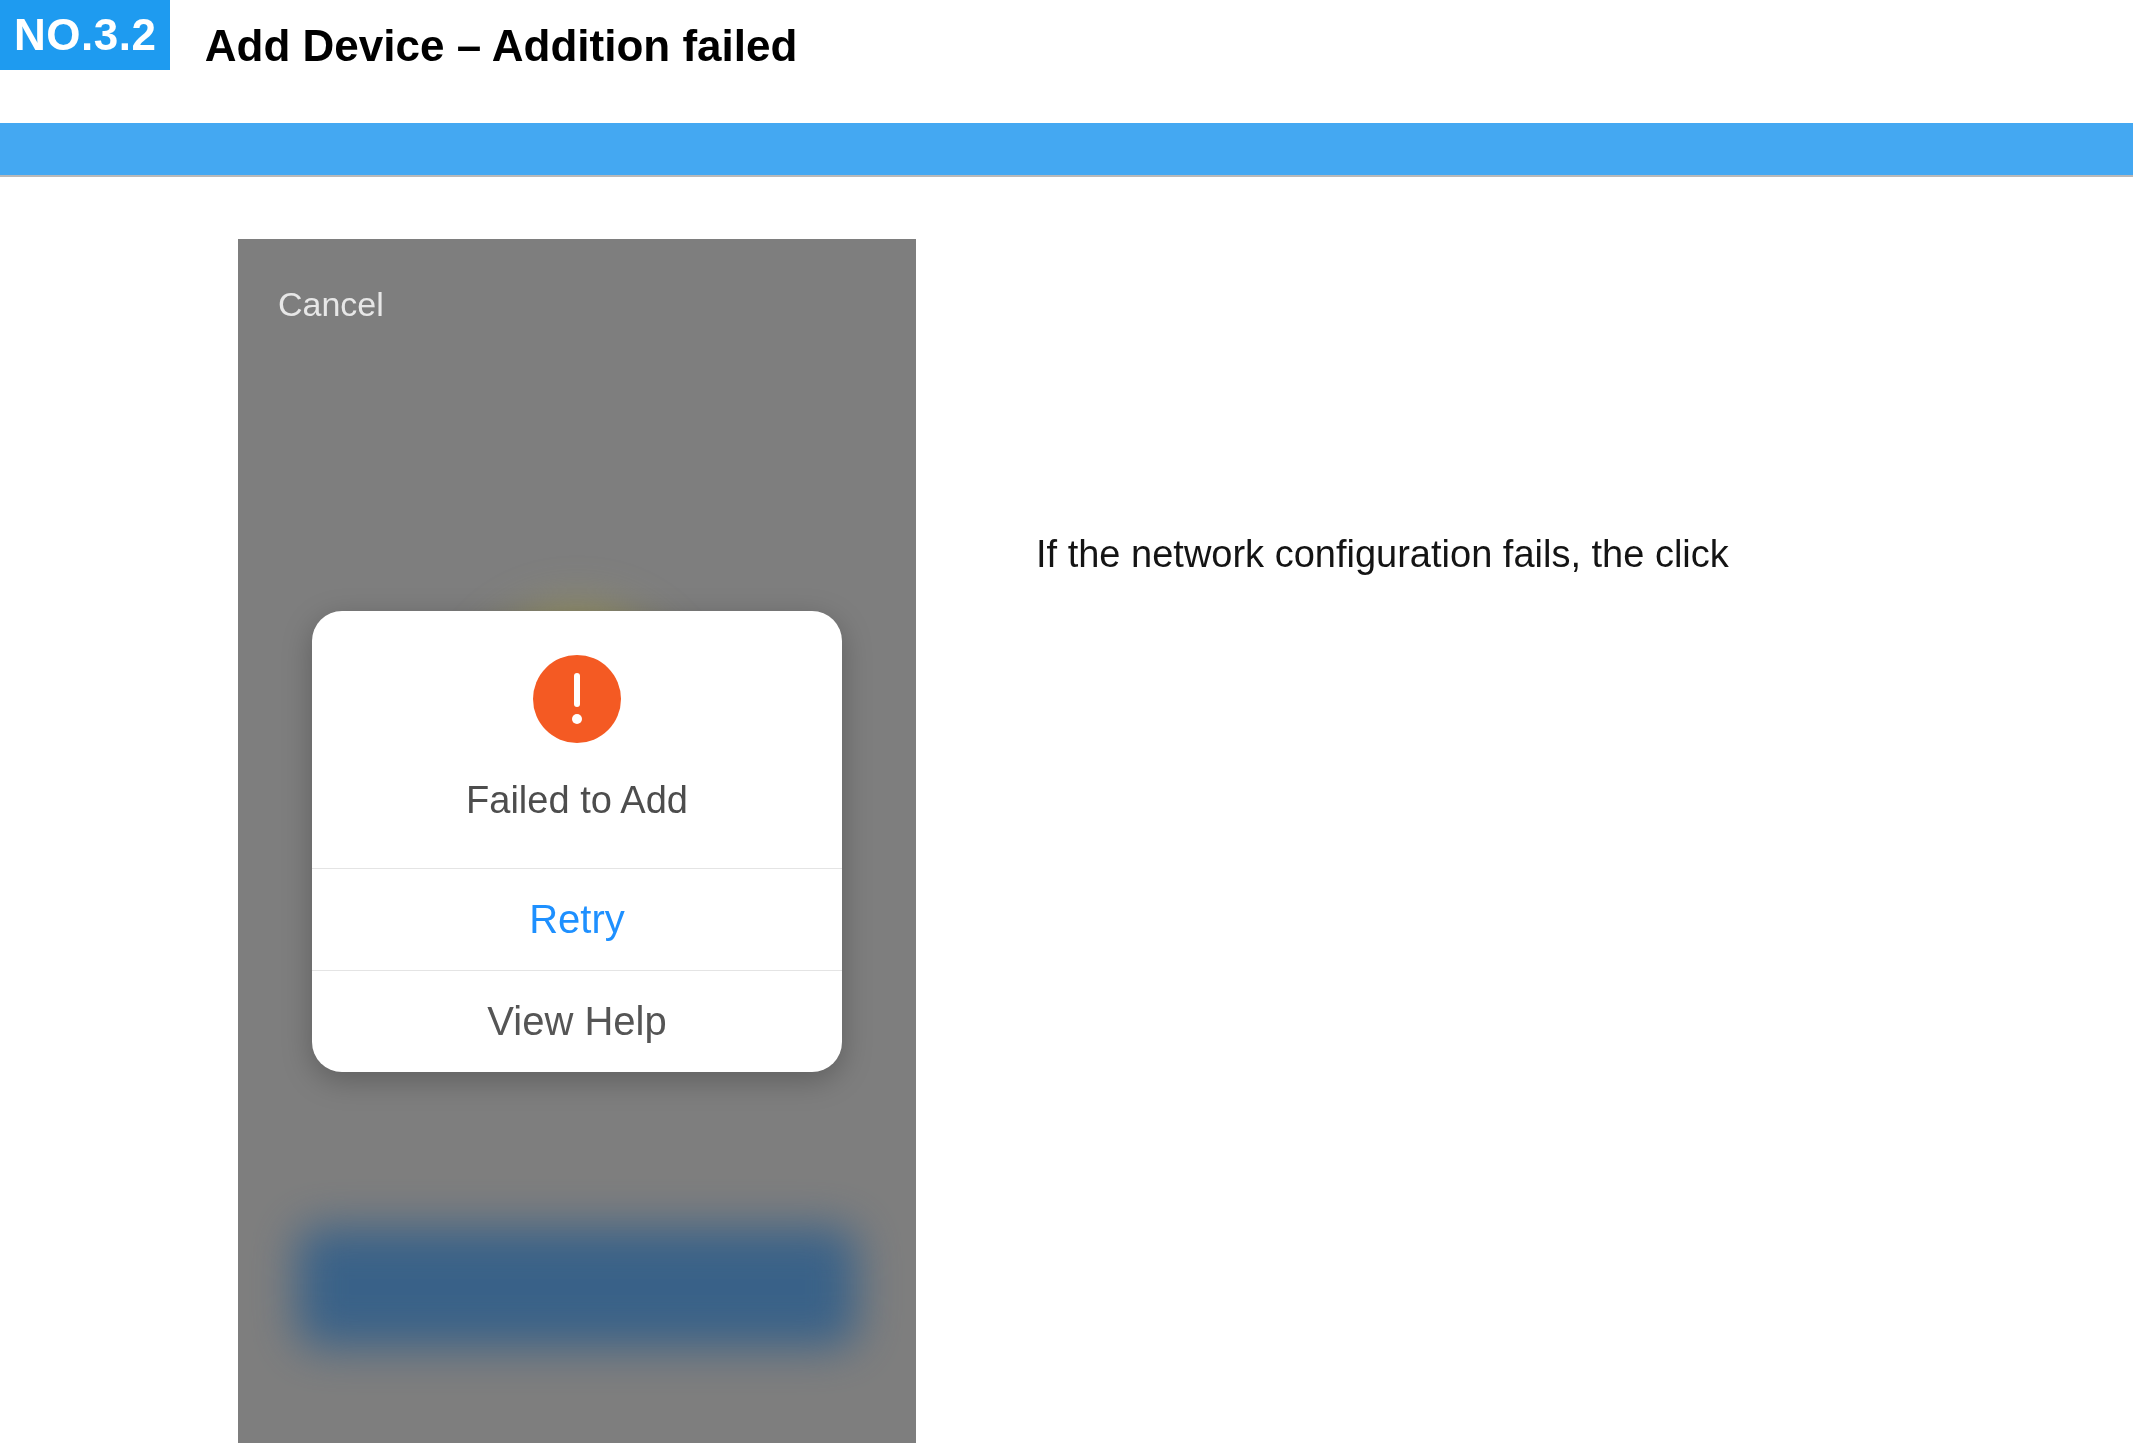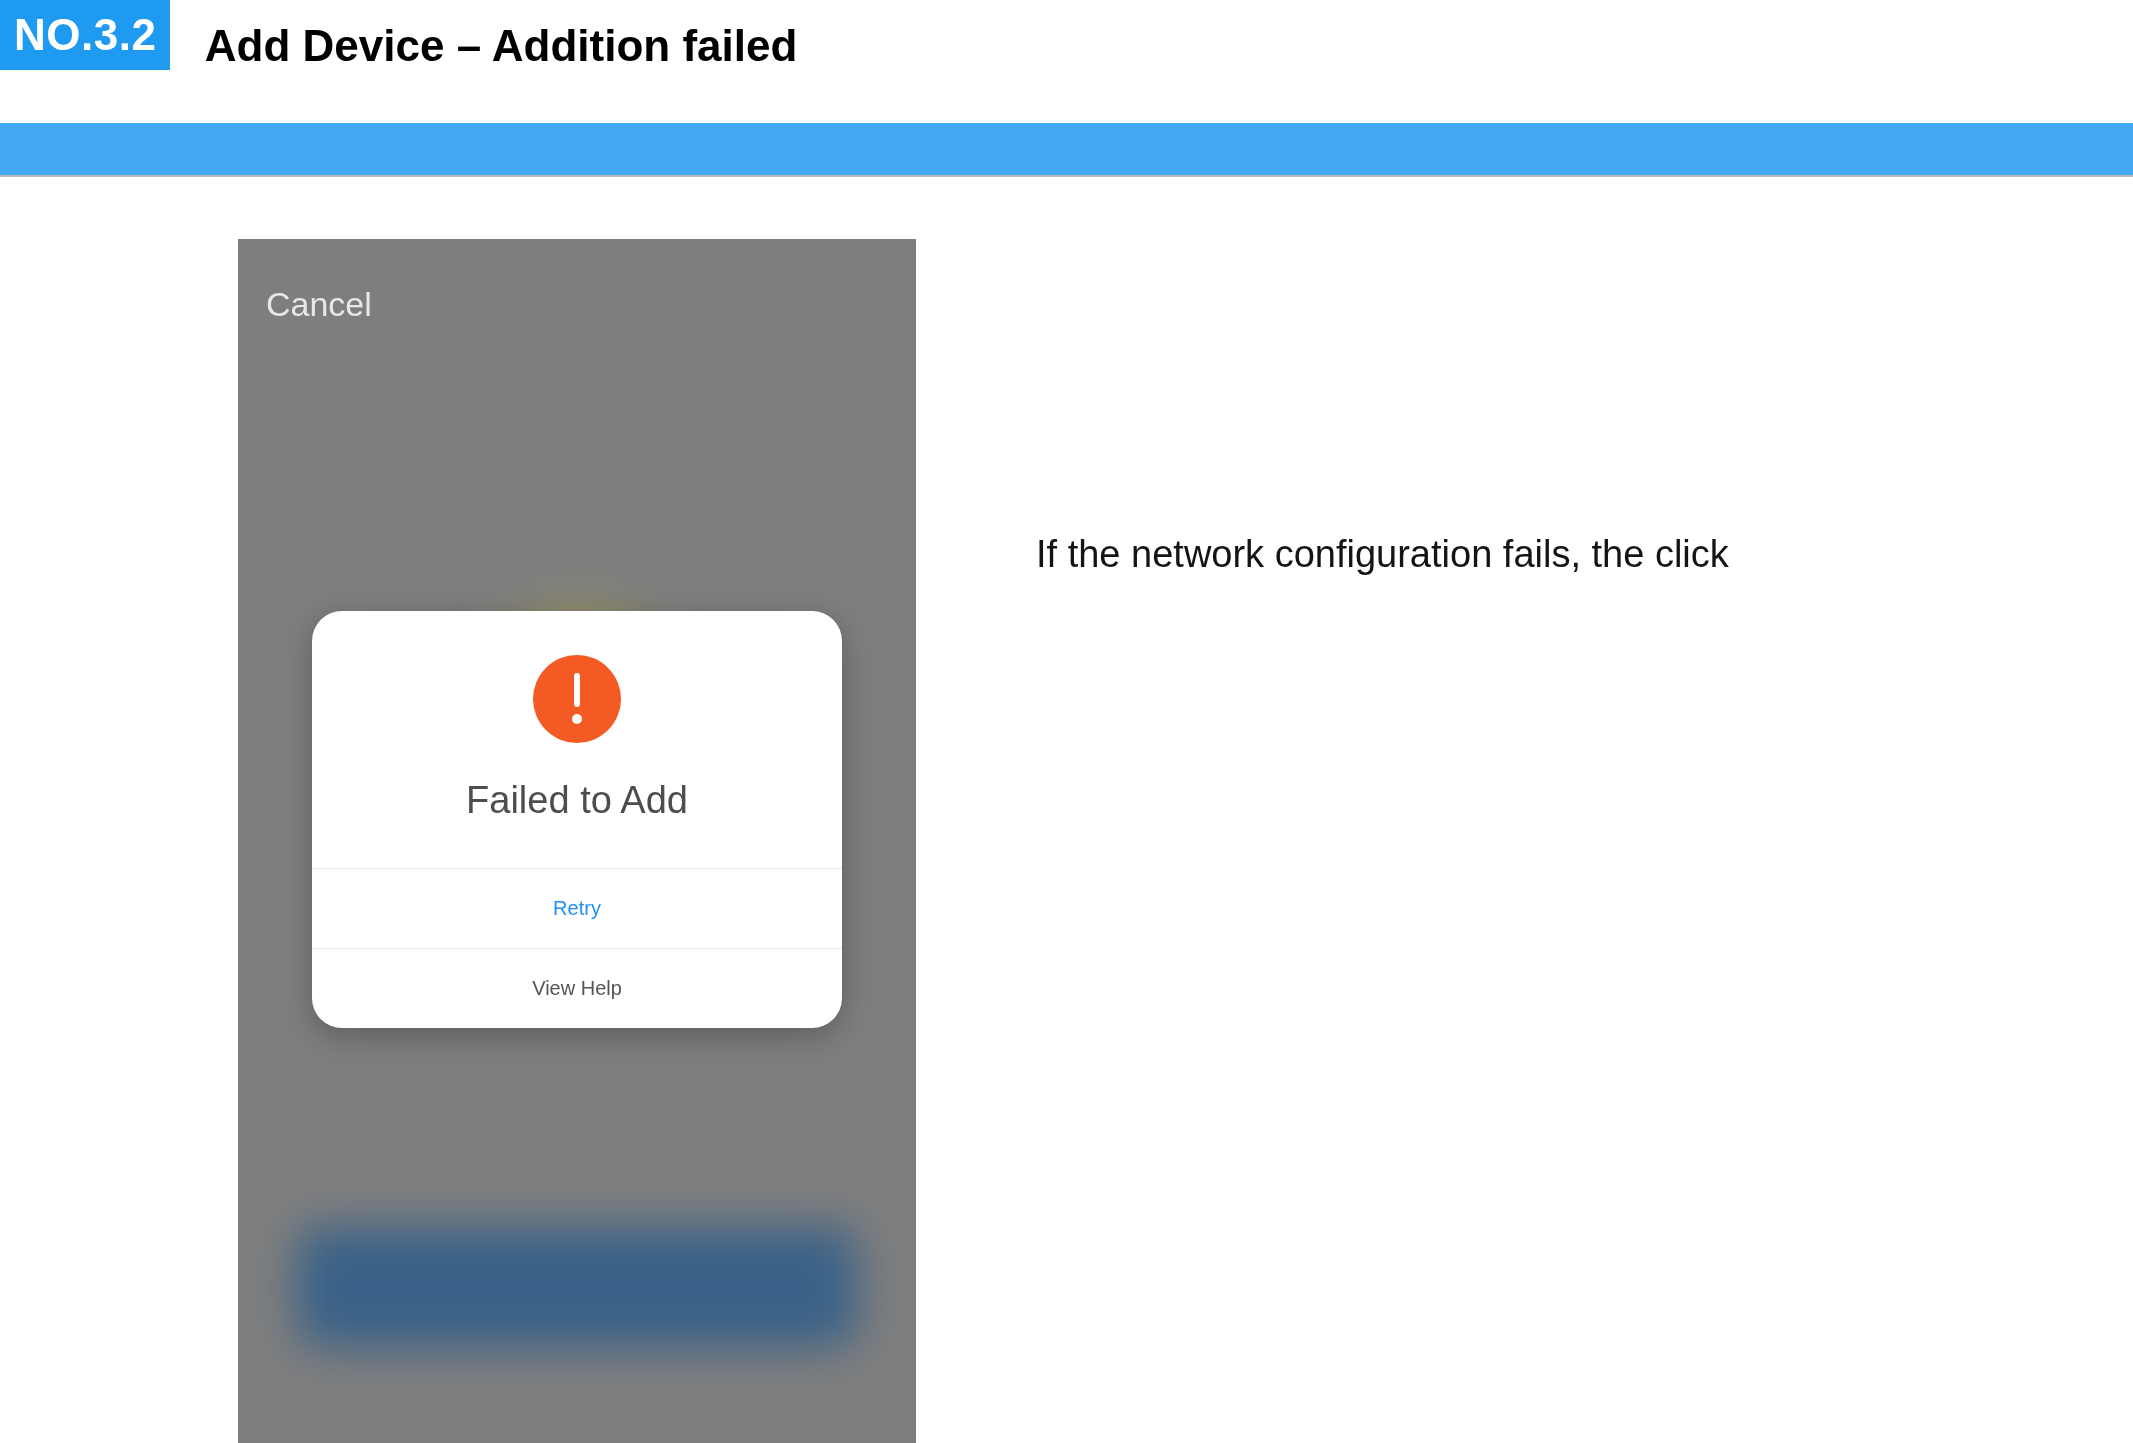--- a/index.html
+++ b/index.html
@@ -59,21 +59,21 @@
   .phone {
     width: 678px;
     height: 1218px;
     background: #7e7e7e;
     position: relative;
     overflow: hidden;
   }
   .phone-cancel {
     position: absolute;
     top: 46px;
-    left: 28px;
+    left: 40px;
     color: #e7e7e7;
     font-size: 34px;
     font-weight: 400;
   }
   .phone-glow {
     position: absolute;
     top: 350px;
     left: 50%;
     transform: translateX(-50%);
     width: 260px;
@@ -122,21 +122,21 @@
   .alert-circle svg { display:block; }
   .modal-title {
     font-size: 38px;
     color: #4d4d4d;
     font-weight: 400;
   }
   .modal-btn {
     width: 100%;
     text-align: center;
     padding: 28px 0;
-    font-size: 20px;
+    font-size: 40px;
     border-top: 1px solid #e4e4e4;
     font-weight: 400;
   }
   .modal-btn.primary { color: #1e90ff; }
   .modal-btn.secondary { color: #555555; }
 
   
   .explain {
     margin-left: 120px;
     margin-top: 280px;

